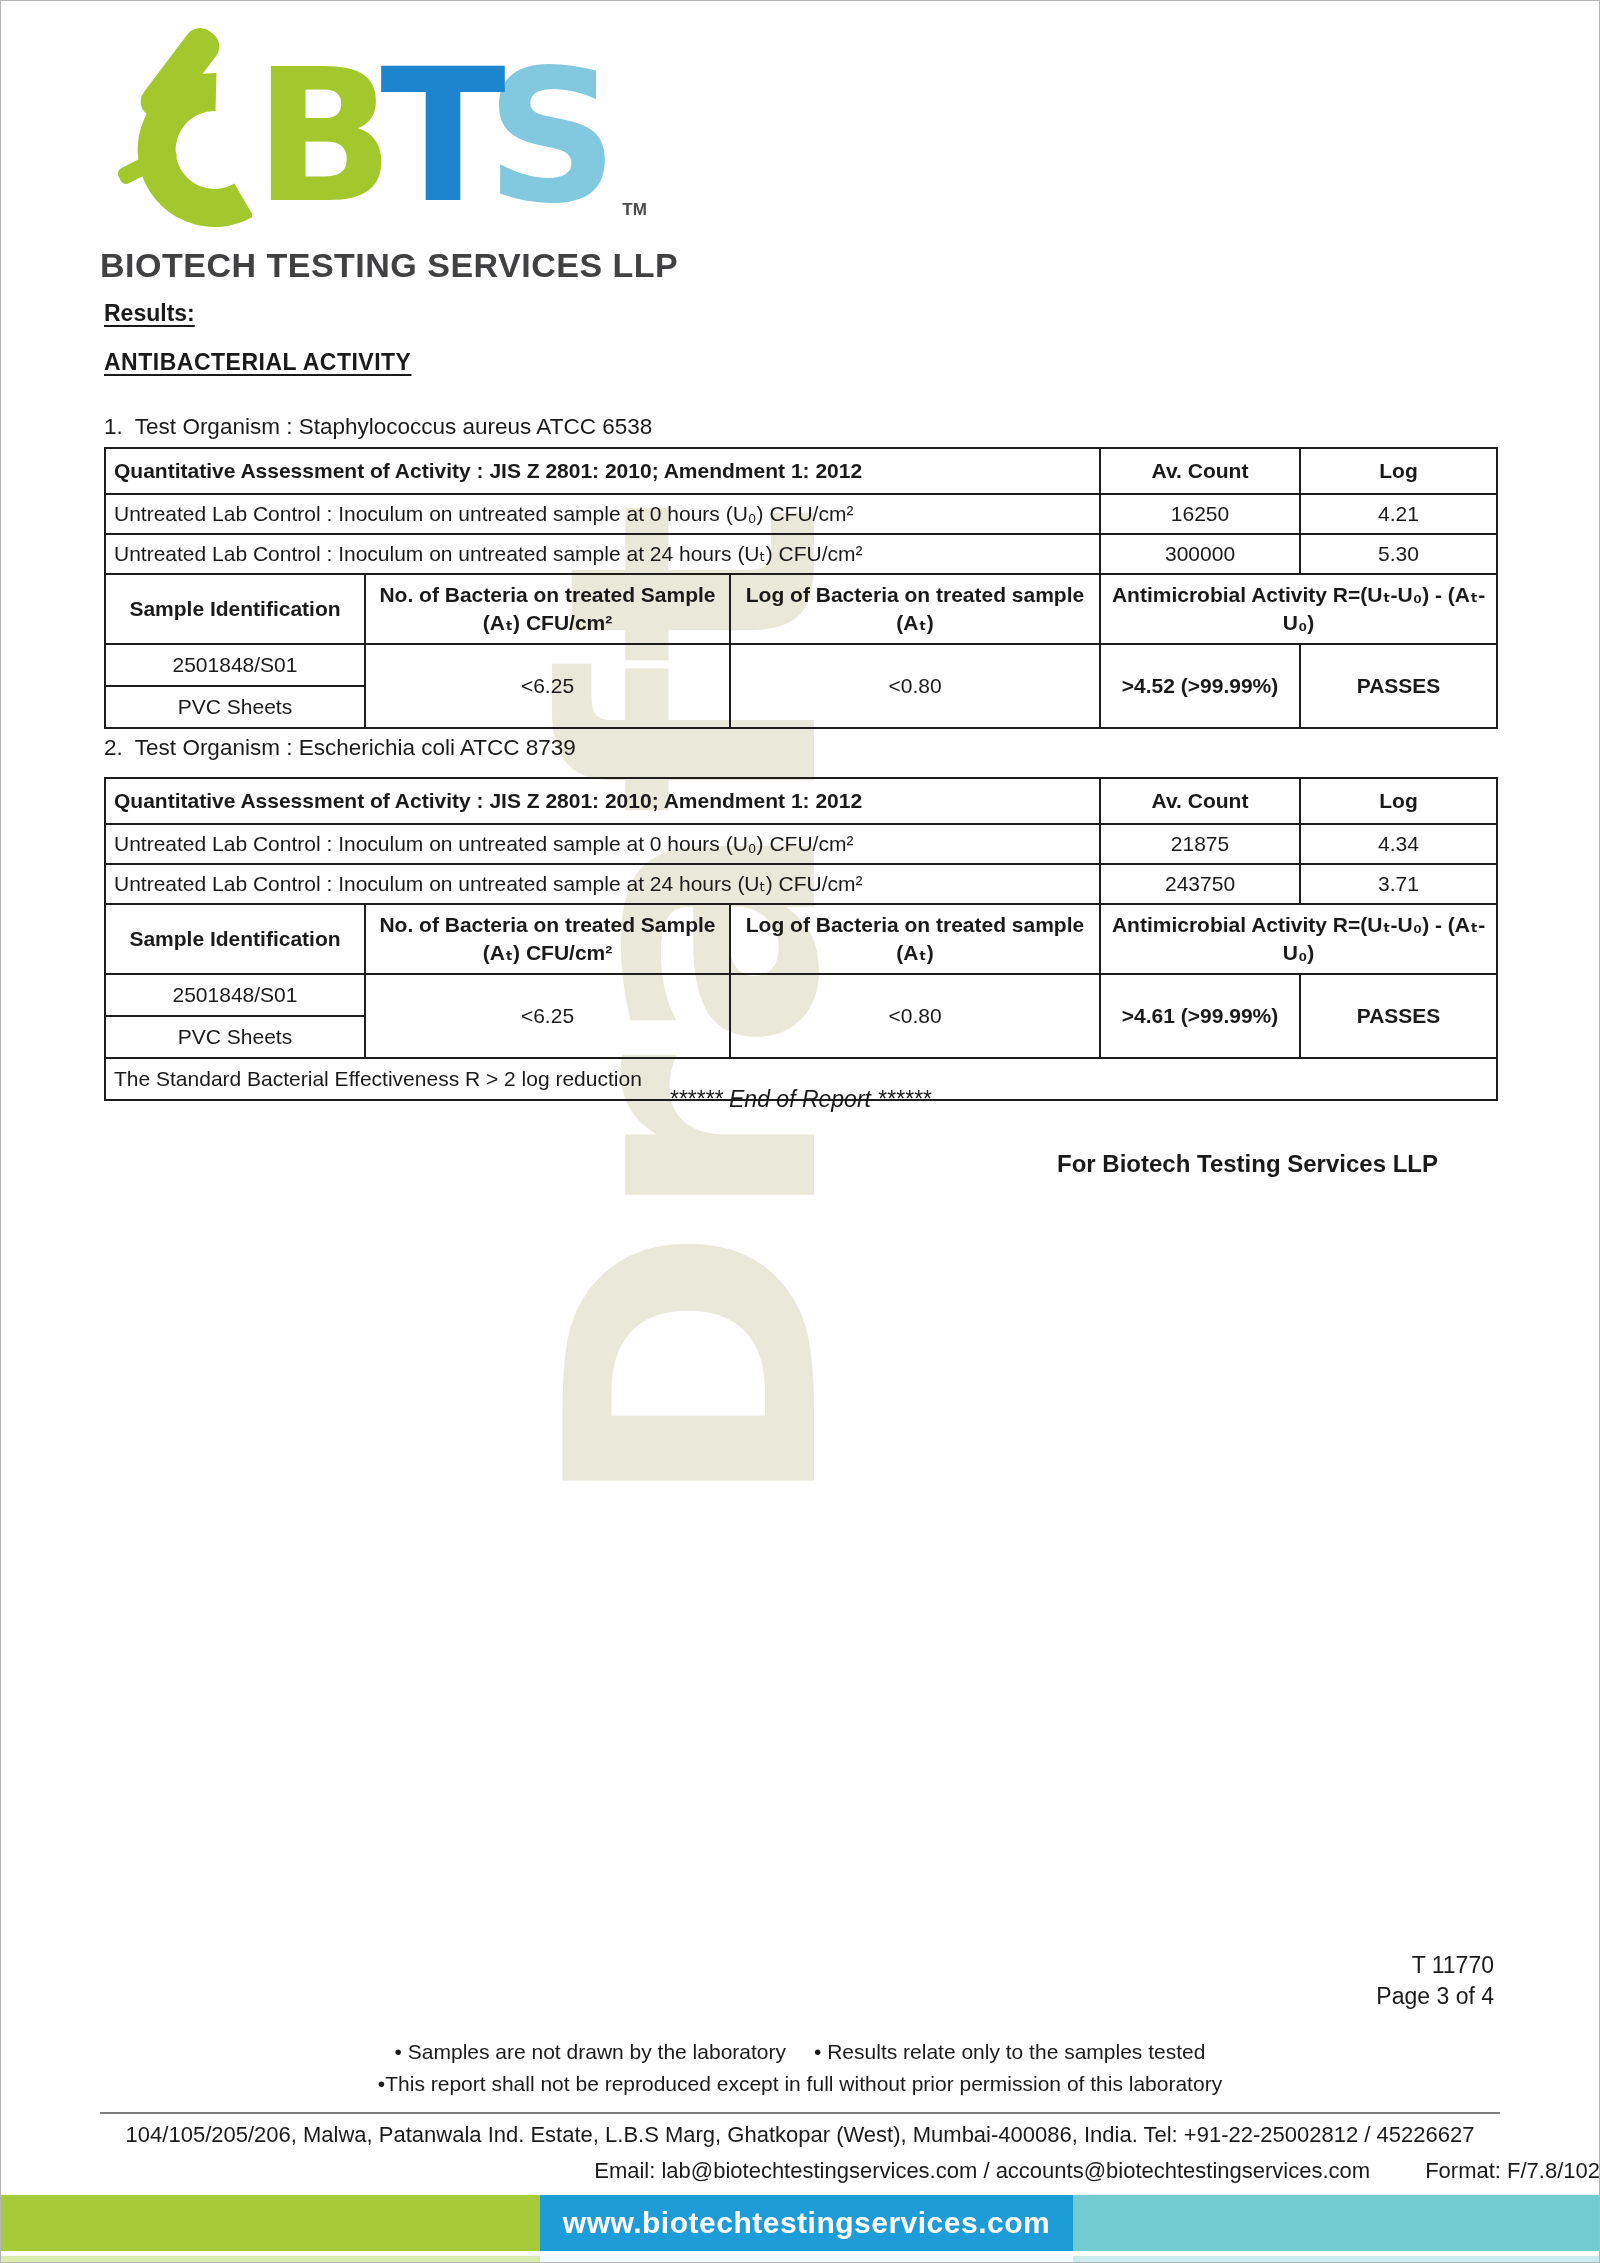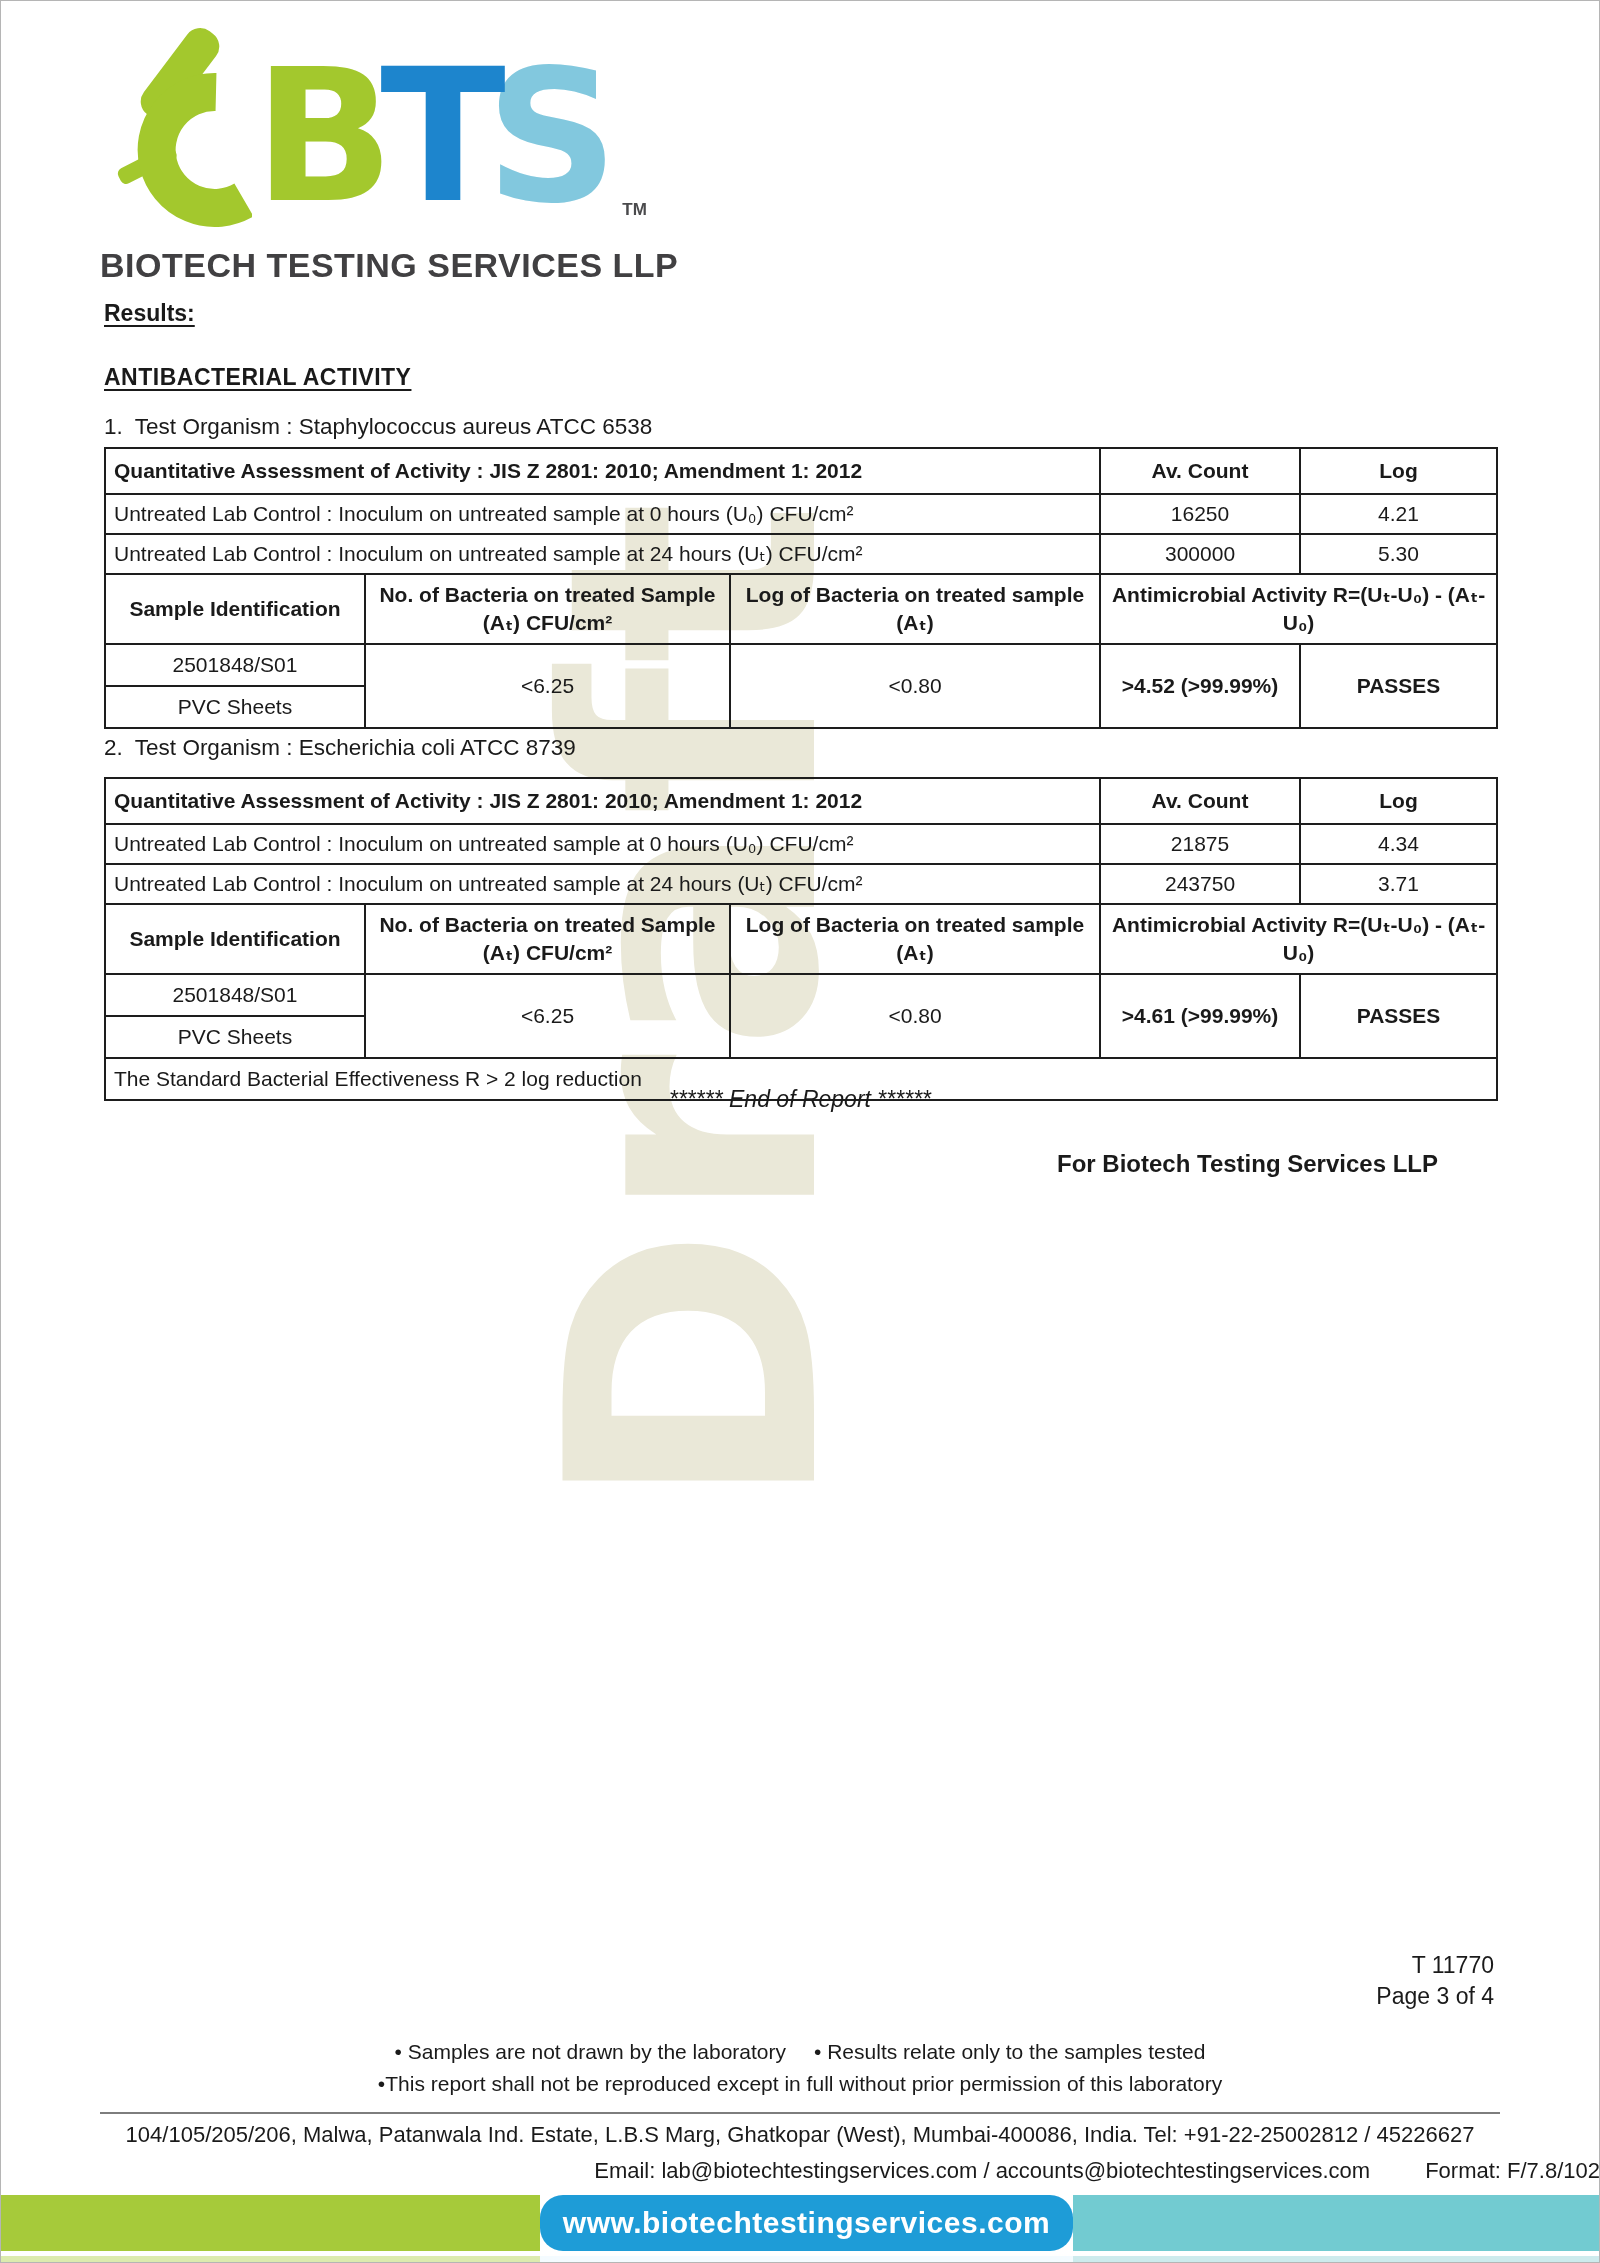--- a/index.html
+++ b/index.html
@@ -28,21 +28,21 @@
   .ls{color:#82c8de;z-index:1;position:relative;margin-left:-20px;}
   .tm{font-size:17px;color:#4a4a4c;margin-left:4px;margin-bottom:14px;font-weight:bold;margin-top:36px;}
   .company-name{
     position:absolute;left:100px;top:246px;font-size:34px;font-weight:bold;
     color:#414042;letter-spacing:0.5px;
   }
 
   
   .heading-underline{font-weight:bold;text-decoration:underline;text-underline-offset:4px;}
   .h-results{position:absolute;left:104px;top:300px;font-size:23px;}
-  .h-section{position:absolute;left:104px;top:364px;font-size:23px;letter-spacing:0.5px;}
+  .h-section{position:absolute;left:104px;top:349px;font-size:23px;letter-spacing:0.5px;}
   .test-title{position:absolute;left:104px;font-size:22.5px;white-space:pre-wrap;}
   .t1{top:414px;}
   .t2{top:735px;}
 
   
   .dtable{border-collapse:collapse;table-layout:fixed;width:1392px;position:absolute;left:104px;background:transparent;}
   .tb1{top:447px;}
   .tb2{top:777px;}
   .dtable td{border:2px solid #1d1d1d;padding:2px 8px;font-size:21px;vertical-align:middle;background:transparent;}
   .dtable .b{font-weight:bold;}
@@ -65,21 +65,21 @@
   .disc1 .gap{display:inline-block;width:28px;}
   .disc2{position:absolute;left:0;top:2072px;width:1600px;text-align:center;font-size:21px;}
   .footer-divider{position:absolute;left:100px;top:2112px;width:1400px;border-top:2px solid #7d7d7d;}
   .address{position:absolute;left:0;top:2122px;width:1600px;text-align:center;font-size:22px;}
   .email-row{position:absolute;left:0;top:2158px;width:1600px;text-align:right;font-size:22px;}
   .email-row .gap{display:inline-block;width:55px;}
 
   
   .bottom-bar{position:absolute;left:0;top:2195px;width:1600px;height:56px;display:flex;z-index:2;}
   .seg-green{width:540px;background:#a6ca3a;}
-  .seg-blue{width:533px;background:#1e9cd7;display:flex;align-items:center;justify-content:center;border-radius:23px;}
+  .seg-blue{width:533px;background:#1e9cd7;display:flex;align-items:center;justify-content:center;}
   .seg-teal{flex:1;background:#72cbd1;}
   .bar-url{color:#ffffff;font-weight:bold;font-size:30px;letter-spacing:0.5px;}
   .bottom-bar2{position:absolute;left:0;top:2256px;width:1600px;height:7px;display:flex;z-index:2;}
   .seg-green2{width:540px;background:#dcebae;}
   .seg-blue2{width:533px;background:#f4fbff;}
   .seg-teal2{flex:1;background:#cdebed;}
 </style>
 </head>
 <body>
 

